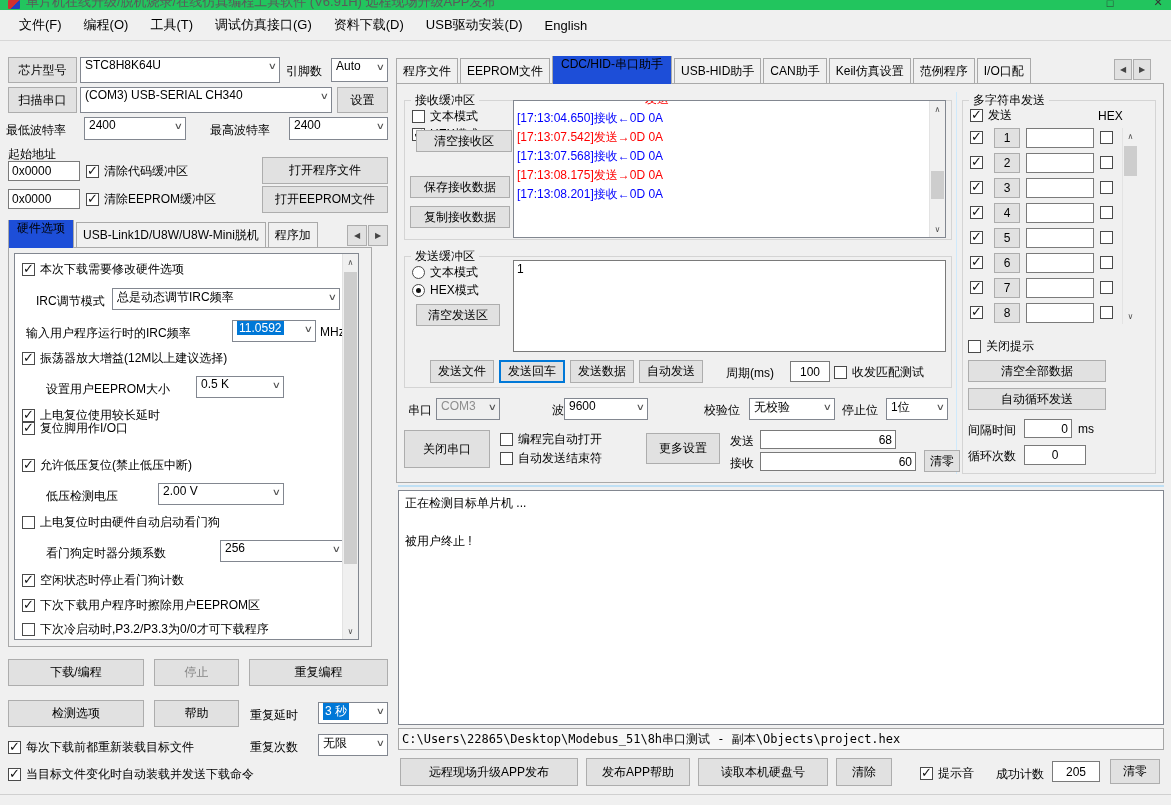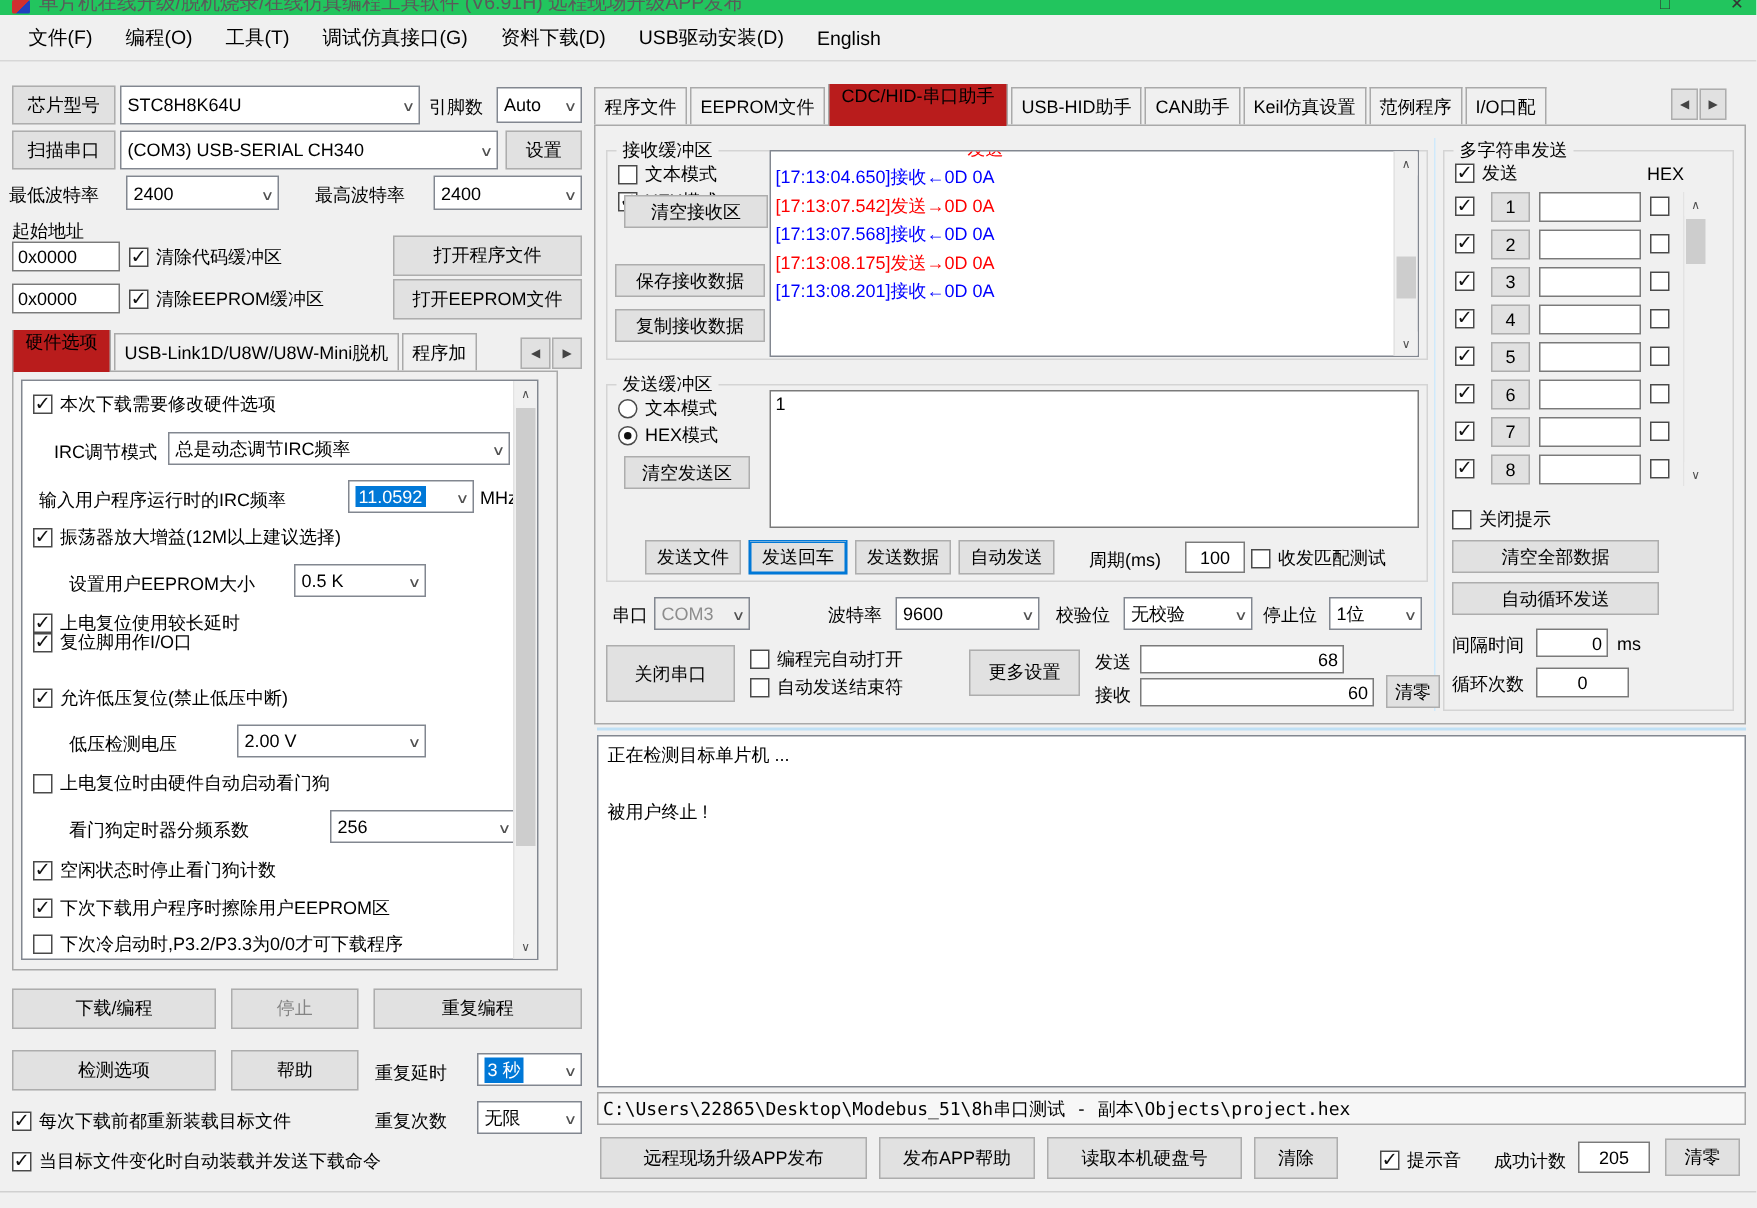--- a/index.html
+++ b/index.html
@@ -4,41 +4,41 @@
 <style>
   html,body{margin:0;padding:0}
   body{width:1171px;height:805px;position:relative;overflow:hidden;background:#f0f0f0;
        font-family:"Liberation Sans","DejaVu Sans",sans-serif;font-size:12px;color:#000;}
   .abs{position:absolute}
   .lbl{position:absolute;white-space:nowrap}
   .btn{position:absolute;background:#e1e1e1;border:1px solid #adadad;display:flex;align-items:center;
        justify-content:center;font-size:12px;white-space:nowrap;box-sizing:border-box}
   .btn.dis{color:#848484}
   .btn.foc{border:1px solid #0078d7;box-shadow:inset 0 0 0 1px #0078d7}
-  .combo{position:absolute;background:#fff;border:1px solid #828790;display:flex;align-items:center;
+  .combo{position:absolute;background:#fff;border:1px solid #828790;display:flex;align-items:flex-start;
          padding:0 3px 0 4px;box-sizing:border-box;white-space:nowrap}
   .combo.dis{background:#efefef;color:#8d8d8d}
   .combo .arr{margin-left:auto;flex:none}
   .arr::after{content:"∨";font-size:9px;color:#505050;transform:scaleX(1.4);display:inline-block}
   .combo .sel{background:#0078d7;color:#fff;padding:0 2px}
   .sunken{position:absolute;background:#fff;border:1px solid #7a7a7a;display:flex;align-items:center;
           box-sizing:border-box;padding:0 3px;white-space:nowrap}
   .sunken.right{justify-content:flex-end}
   .sunken.center{justify-content:center}
   .cbrow{position:absolute;display:flex;align-items:center;gap:5px;white-space:nowrap}
   .cbx{width:13px;height:13px;background:#fff;border:1px solid #4a4a4a;position:relative;flex:none;box-sizing:border-box}
   .cbx.on::after{content:"✓";position:absolute;left:0px;top:-3px;font-size:13px;font-weight:bold;color:#101010}
   .rdo{width:13px;height:13px;background:#fff;border:1px solid #4a4a4a;border-radius:50%;position:relative;flex:none;box-sizing:border-box}
   .rdo.on::after{content:"";position:absolute;left:3px;top:3px;width:5px;height:5px;border-radius:50%;background:#101010}
   .group{position:absolute;border:1px solid #d4d4d4;box-sizing:border-box}
   .group>.gtitle{position:absolute;top:-9px;left:6px;background:#f0f0f0;padding:0 4px;white-space:nowrap}
   .tabs{position:absolute;display:flex;align-items:center;overflow:hidden}
   .tab{flex:none;background:#f0f0f0;border:1px solid #a9a9a9;border-bottom:none;padding:4px 6px 3px 6px;
        margin-right:2px;white-space:nowrap;font-size:12px}
-  .tab.active{background:#b91c1c;padding:6px 8px 18px 8px;position:relative;z-index:2}
+  .tab.active{background:#1d4ed8;padding:6px 8px 18px 8px;position:relative;z-index:2}
   .tabpage{position:absolute;background:#f0f0f0;border:1px solid #a9a9a9;box-sizing:border-box}
   .scrollv{position:absolute;background:#f0f0f0;border-left:1px solid #e3e3e3;box-sizing:border-box}
   .sarr{position:absolute;left:0;width:100%;height:16px;display:flex;align-items:center;justify-content:center;background:#f0f0f0}
   .sarr.up::after{content:"∧";font-size:8px;color:#505050}
   .sarr.dn::after{content:"∨";font-size:8px;color:#505050}
   .sthumb{position:absolute;left:1px;right:1px;background:#cdcdcd}
   .titlebar{position:absolute;left:0;top:0;width:1171px;height:10px;background:#22c55e;overflow:hidden}
   .titletext{position:absolute;left:26px;top:-7px;font-size:13px;color:#5a5a5a;white-space:nowrap}
   .appicon{position:absolute;left:8px;top:0px;width:12px;height:9px;
            background:linear-gradient(135deg,#d03030 0 55%,#2040c0 55% 100%);border-radius:1px}
@@ -311,21 +311,21 @@
   <span class="cbx"></span>
   <span>收发匹配测试</span>
 </div>
 
 <span class="lbl" style="left:408px;top:402px">串口</span>
 <div class="combo dis" style="left:436px;top:398px;width:64px;height:22px">
   <span>COM3</span>
     <span class="arr"></span>
 </div>
 <span class="lbl" style="left:552px;top:402px">波特率</span>
-<div class="combo" style="left:597px;top:398px;width:96px;height:22px">
+<div class="combo" style="left:564px;top:398px;width:84px;height:22px">
   <span>9600</span>
     <span class="arr"></span>
 </div>
 <span class="lbl" style="left:704px;top:402px">校验位</span>
 <div class="combo" style="left:749px;top:398px;width:86px;height:22px">
   <span>无校验</span>
     <span class="arr"></span>
 </div>
 <span class="lbl" style="left:842px;top:402px">停止位</span>
 <div class="combo" style="left:886px;top:398px;width:62px;height:22px">

